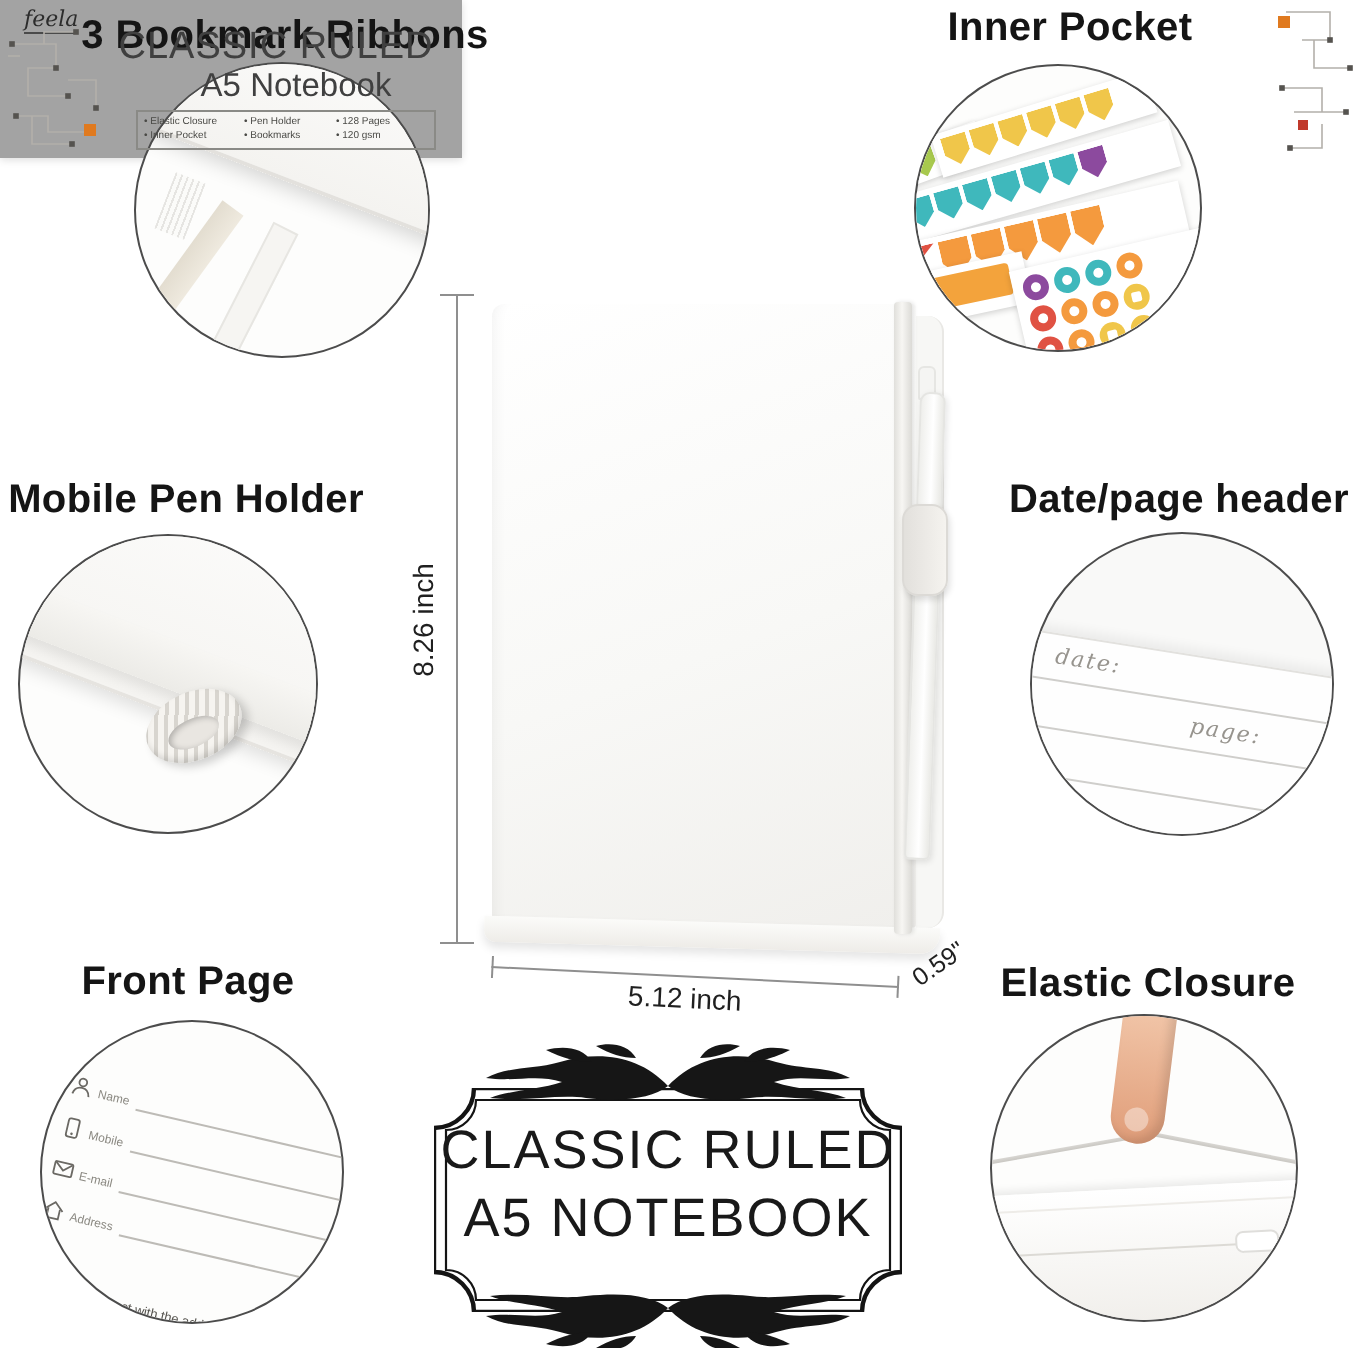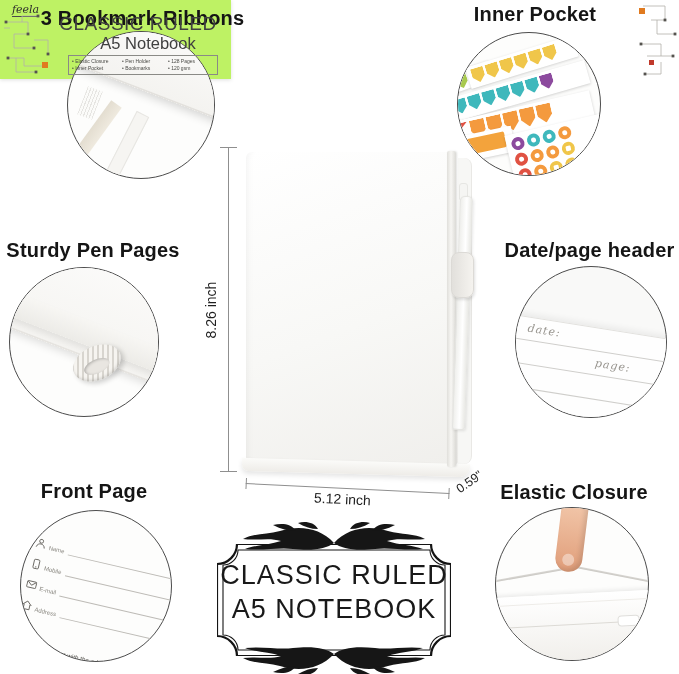--- a/index.html
+++ b/index.html
@@ -76,21 +76,21 @@
            border:1px solid #dfdedb;}
   
   .nb-cover{left:246px;top:152px;width:212px;height:312px;border-radius:6px 2px 2px 6px;
             background:linear-gradient(160deg,#ffffff 0%,#f8f8f6 55%,#f0efec 100%);
             box-shadow:inset 8px 0 8px -8px rgba(0,0,0,.07);z-index:1;}
   .nb-side{left:458px;top:158px;width:13px;height:306px;border-radius:0 8px 8px 0;
            background:#f7f7f5;border-right:1px solid #e9e8e5;z-index:1;}
   .nb-bottom{left:242px;top:461px;width:228px;height:13px;transform:rotate(1.6deg);
              background:linear-gradient(#fbfbf9,#eeece8);border-radius:0 0 10px 6px;
              box-shadow:0 3px 5px rgba(0,0,0,.10);z-index:1;}
-  .nb-label{left:240px;top:331px;width:231px;height:79px;background:#bef264;
+  .nb-label{left:240px;top:331px;width:231px;height:79px;background:#a3a3a3;
             box-shadow:0 1px 4px rgba(0,0,0,.13);z-index:2;}
   .nb-label *{position:absolute;}
   .nb-brand{left:12px;top:3px;font-family:"DejaVu Serif",serif;font-style:italic;
             font-size:11px;color:#2c2c2c;border-bottom:1px solid #4a4a4a;padding-bottom:0;}
   .nb-title{left:54px;top:13px;width:168px;text-align:center;font-size:19px;color:#404040;
             letter-spacing:.5px;white-space:nowrap;}
   .nb-sub{left:74px;top:34px;width:148px;text-align:center;font-size:16.5px;color:#404040;
           white-space:nowrap;}
   .nb-feats{left:68px;top:55px;width:142px;border:1px solid #8a8a86;display:grid;
             grid-template-columns:46px 42px 40px;gap:0 4px;padding:2px 3px;}
@@ -120,21 +120,21 @@
   .plq-text{width:100%;text-align:center;font-size:27px;letter-spacing:1px;color:#191919;
             white-space:nowrap;}
 </style>
 </head>
 <body>
 
 <div class="stage">
 
   <div class="callout-title" style="left:40px;top:7px;width:205px;">3 Bookmark Ribbons</div>
   <div class="callout-title" style="left:466px;top:3px;width:138px;">Inner Pocket</div>
-  <div class="callout-title" style="left:0px;top:239px;width:186px;">Sturdy Pen Pages</div>
+  <div class="callout-title" style="left:0px;top:239px;width:186px;">Mobile Pen Holder</div>
   <div class="callout-title" style="left:500px;top:239px;width:179px;">Date/page header</div>
   <div class="callout-title" style="left:28px;top:480px;width:132px;">Front Page</div>
   <div class="callout-title" style="left:498px;top:481px;width:152px;">Elastic Closure</div>
 
   <div class="circle" style="left:67px;top:31px;width:146px;height:146px;">
     <div class="bm-ribbon1"></div>
     <div class="bm-ribbon2"></div>
     <div class="bm-cover"></div>
     <div class="bm-pages"></div>
   </div>

